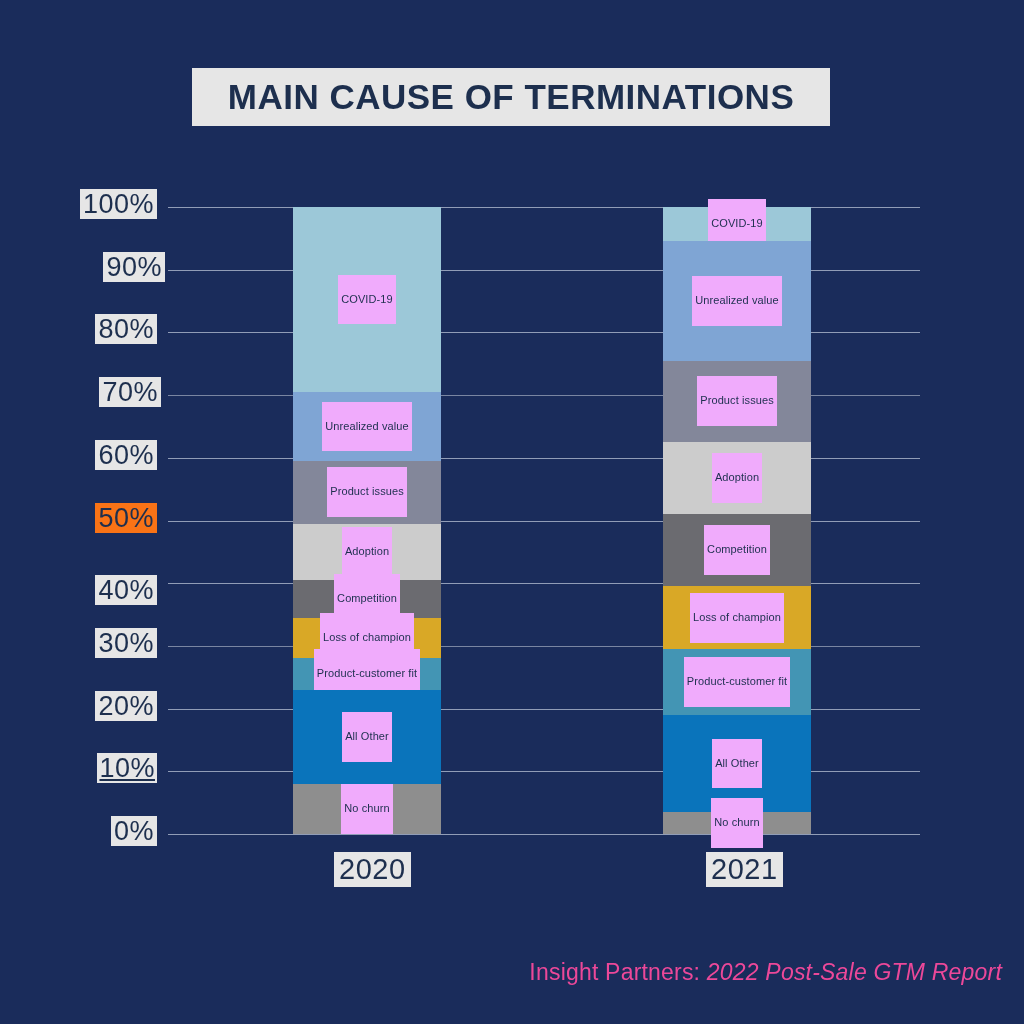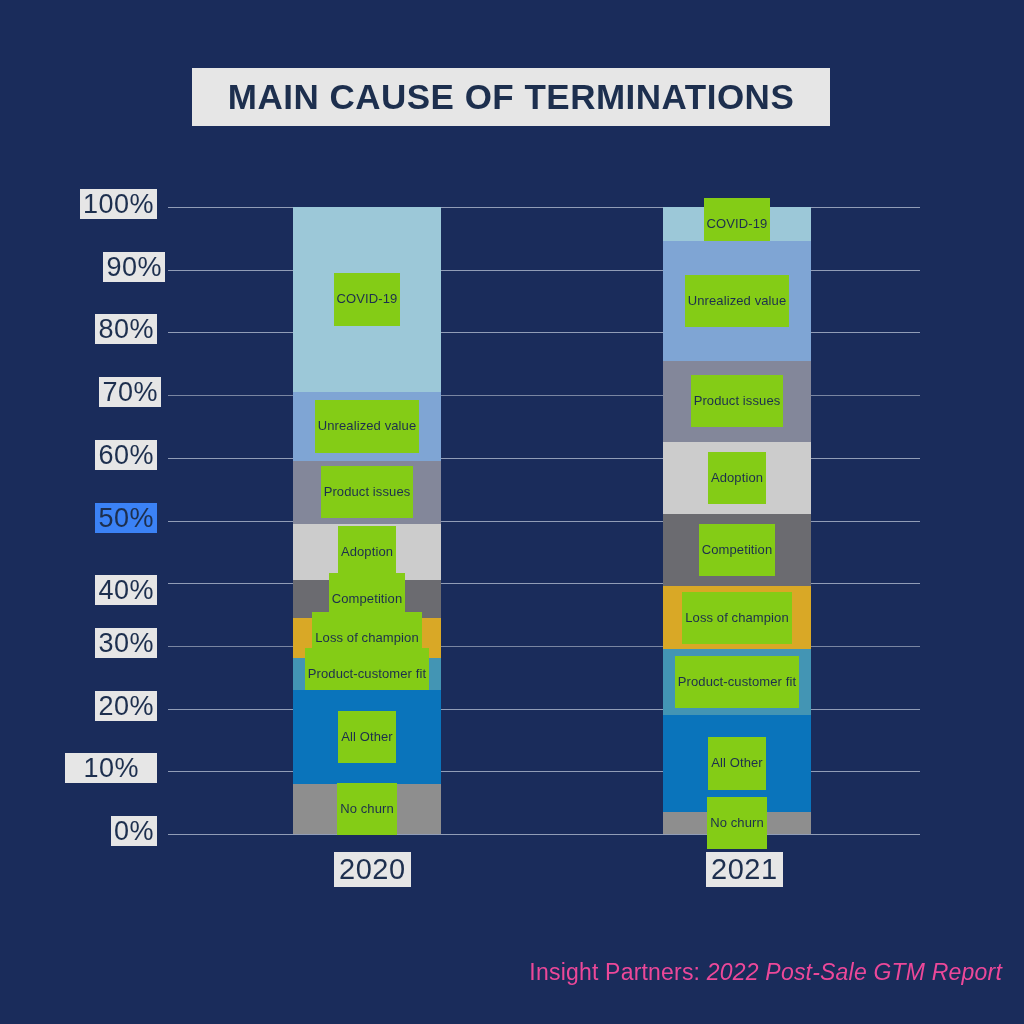--- a/index.html
+++ b/index.html
@@ -68,23 +68,23 @@
   #bar-2021 { left: 495px; }
 
   .seg {
     position: absolute;
     left: 0; width: 148px;
     display: flex;
     align-items: center;
     justify-content: center;
   }
   .seg-label {
-    background: #84cc16;
-    color: #1d2f4e;
-    font-size: 13px;
+    background: #f0abfc;
+    color: #1d2f4e;
+    font-size: 11px;
     line-height: 1.25;
     padding: 18px 3px;
     white-space: nowrap;
     letter-spacing: .1px;
   }
 
   
   .xlabel {
     position: absolute;
     top: 852px;
@@ -199,19 +199,19 @@
 
   <div id="footer">
     <span>Insight Partners: </span><span class="src">2022 Post-Sale GTM Report</span>
   </div>
 
 <div class="ytick-label" style="top: 190px; left: 0px; width: 160px; background: transparent; text-align: right;"><span style="background: rgb(230, 230, 230); padding: 0px 3px;">100%</span></div>
     <div class="ytick-label" style="top: 253px; left: 8px; width: 160px; background: transparent; text-align: right;"><span style="background: rgb(230, 230, 230); padding: 0px 3px;">90%</span></div>
     <div class="ytick-label" style="top: 315px; left: 0px; width: 160px; background: transparent; text-align: right;"><span style="background: rgb(230, 230, 230); padding: 0px 3px;">80%</span></div>
     <div class="ytick-label" style="top: 378px; left: 4px; width: 160px; background: transparent; text-align: right;"><span style="background: rgb(230, 230, 230); padding: 0px 3px;">70%</span></div>
     <div class="ytick-label" style="top: 441px; left: 0px; width: 160px; background: transparent; text-align: right;"><span style="background: rgb(230, 230, 230); padding: 0px 3px;">60%</span></div>
-    <div class="ytick-label" style="top: 504px; left: 0px; width: 160px; background: transparent; text-align: right;"><span style="background: #3b82f6; padding: 0px 3px;">50%</span></div>
+    <div class="ytick-label" style="top: 504px; left: 0px; width: 160px; background: transparent; text-align: right;"><span style="background: #f97316; padding: 0px 3px;">50%</span></div>
     <div class="ytick-label" style="top: 566px; left: 0px; width: 160px; background: transparent; text-align: right; margin-top: 10px;"><span style="background: rgb(230, 230, 230); padding: 0px 3px;">40%</span></div>
     <div class="ytick-label" style="top: 629px; left: 0px; width: 160px; background: transparent; text-align: right;"><span style="background: rgb(230, 230, 230); padding: 0px 3px;">30%</span></div>
     <div class="ytick-label" style="top: 692px; left: 0px; width: 160px; background: transparent; text-align: right;"><span style="background: rgb(230, 230, 230); padding: 0px 3px;">20%</span></div>
-    <div class="ytick-label" style="top: 754px; left: 0px; width: 160px; background: transparent; text-align: right;"><span style="background: rgb(230, 230, 230); padding: 0px 18px;">10%</span></div>
+    <div class="ytick-label" style="top: 754px; left: 0px; width: 160px; background: transparent; text-align: right;"><span style="background: rgb(230, 230, 230); padding: 0px 2px; text-decoration: underline;">10%</span></div>
     <div class="ytick-label" style="top: 817px; left: 0px; width: 160px; background: transparent; text-align: right;"><span style="background: rgb(230, 230, 230); padding: 0px 3px;">0%</span></div>
   </div>
 
 </body></html>

